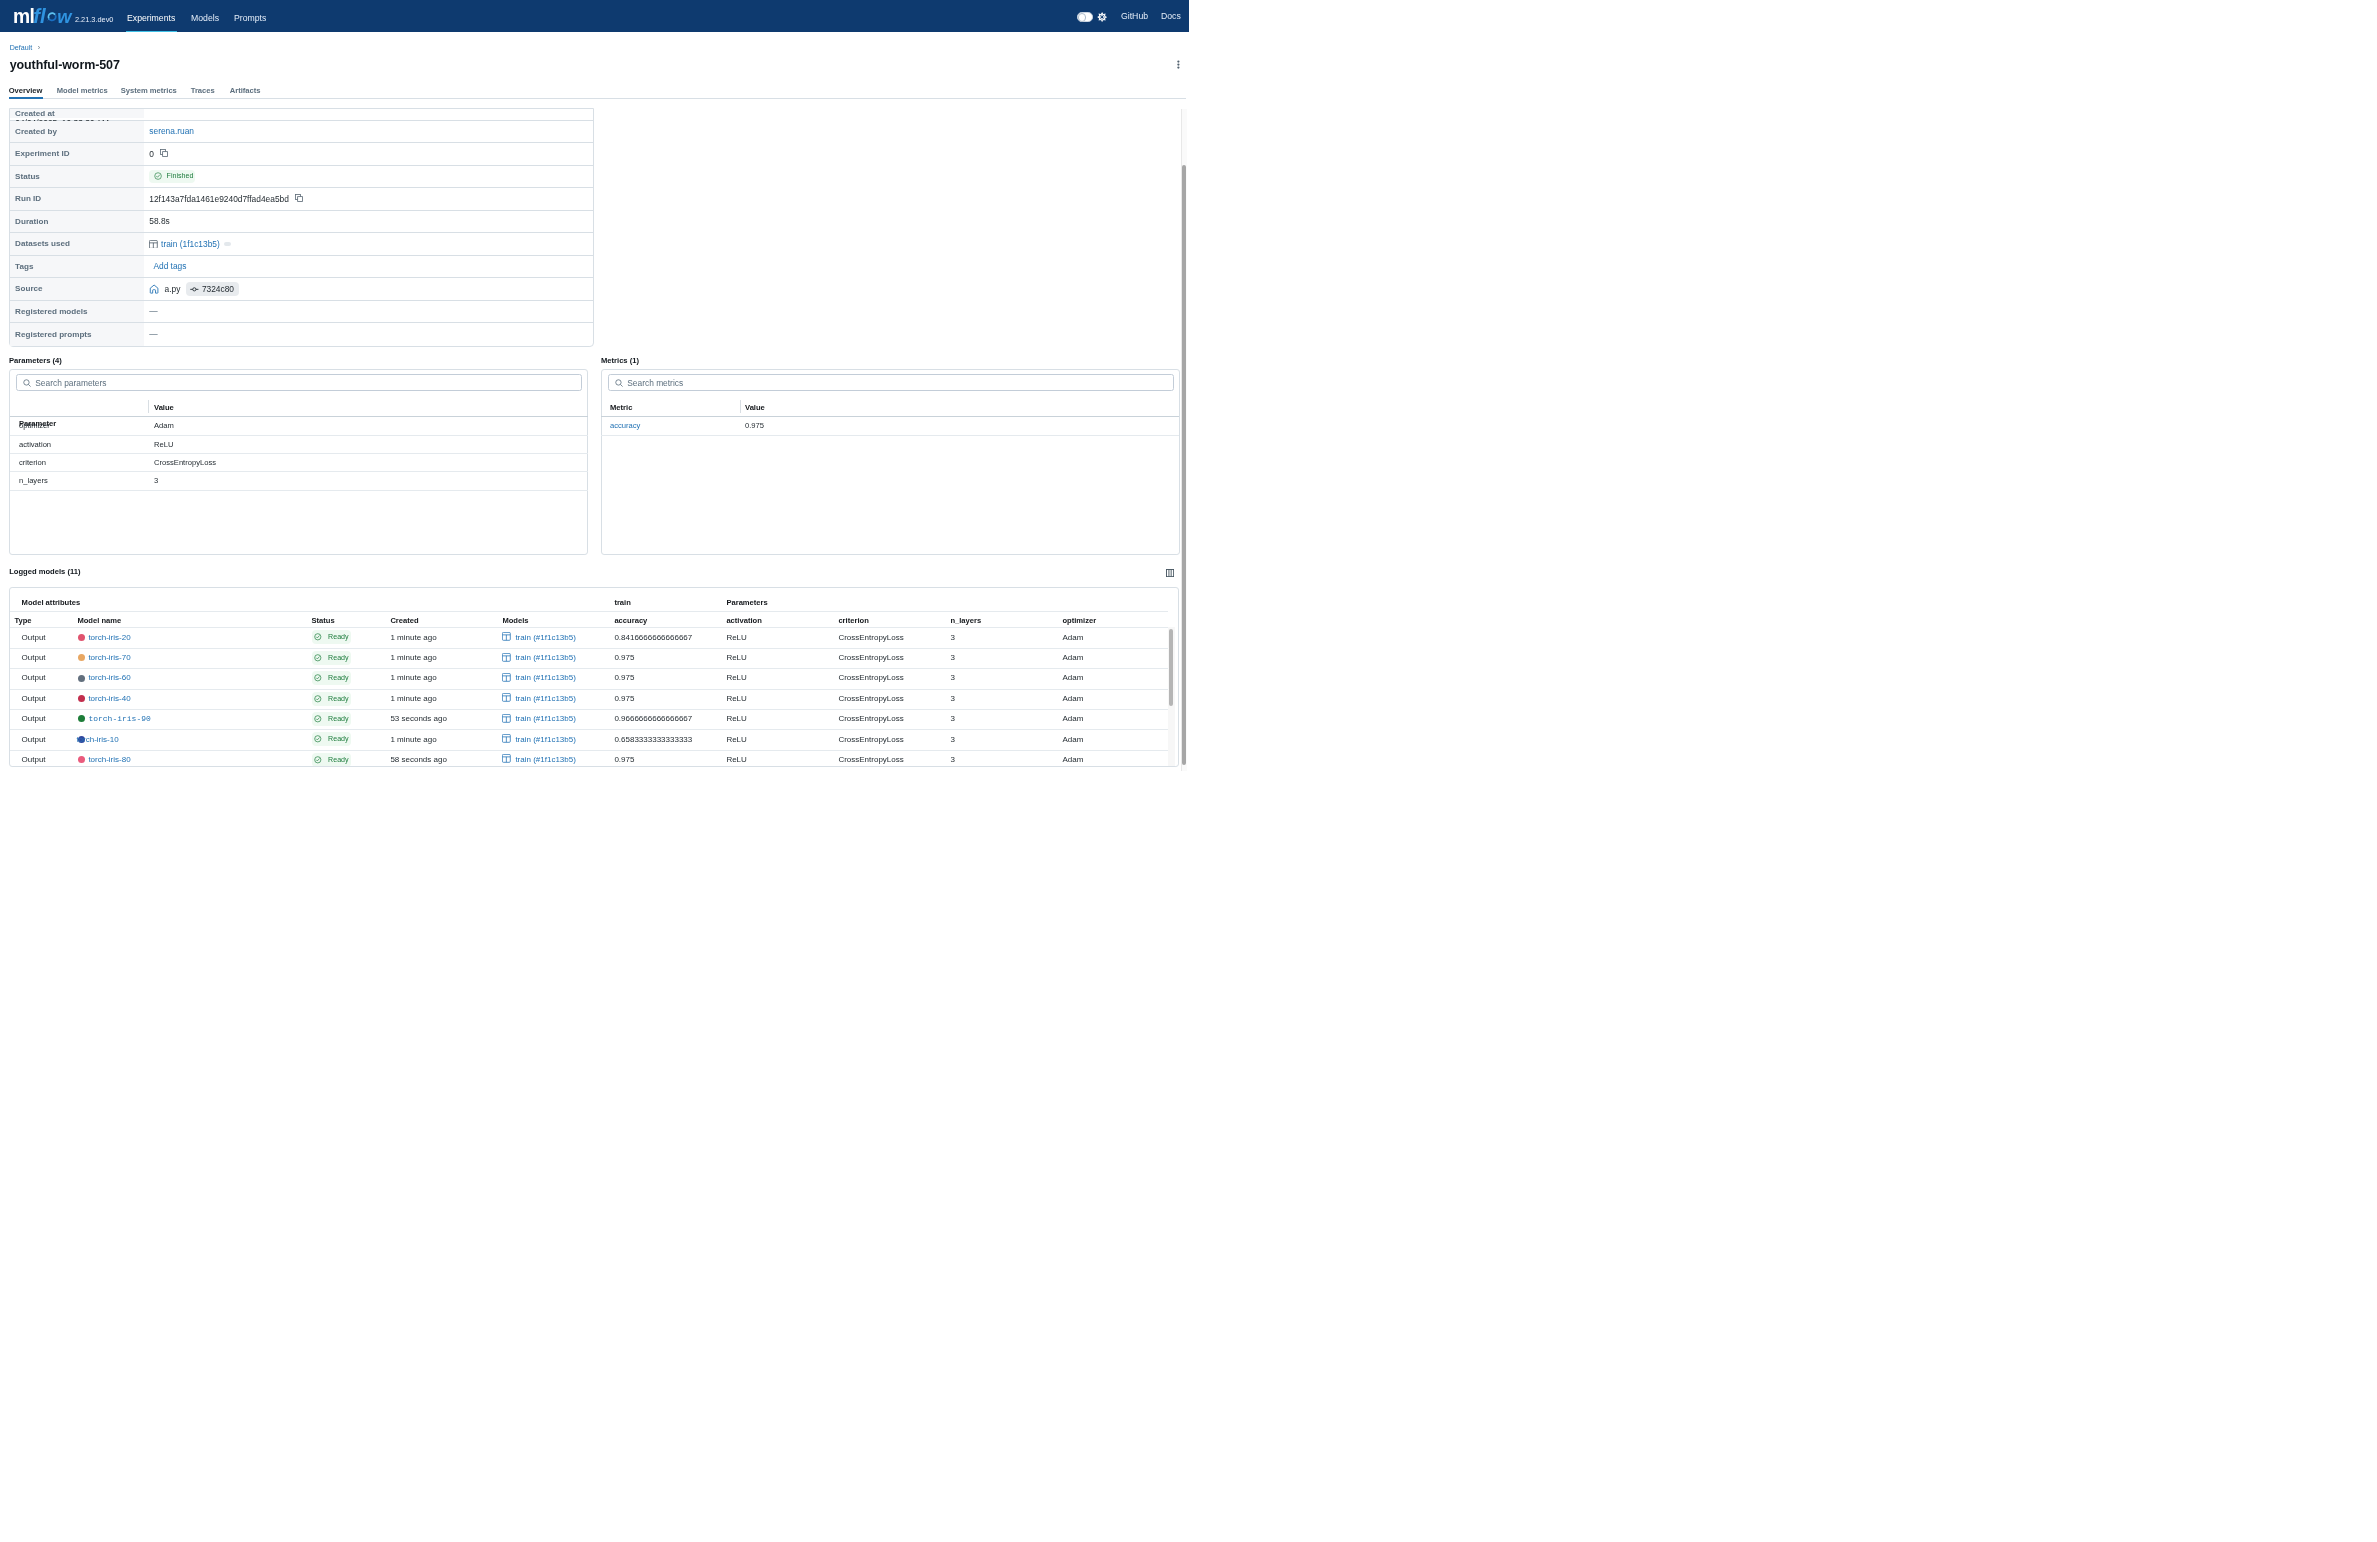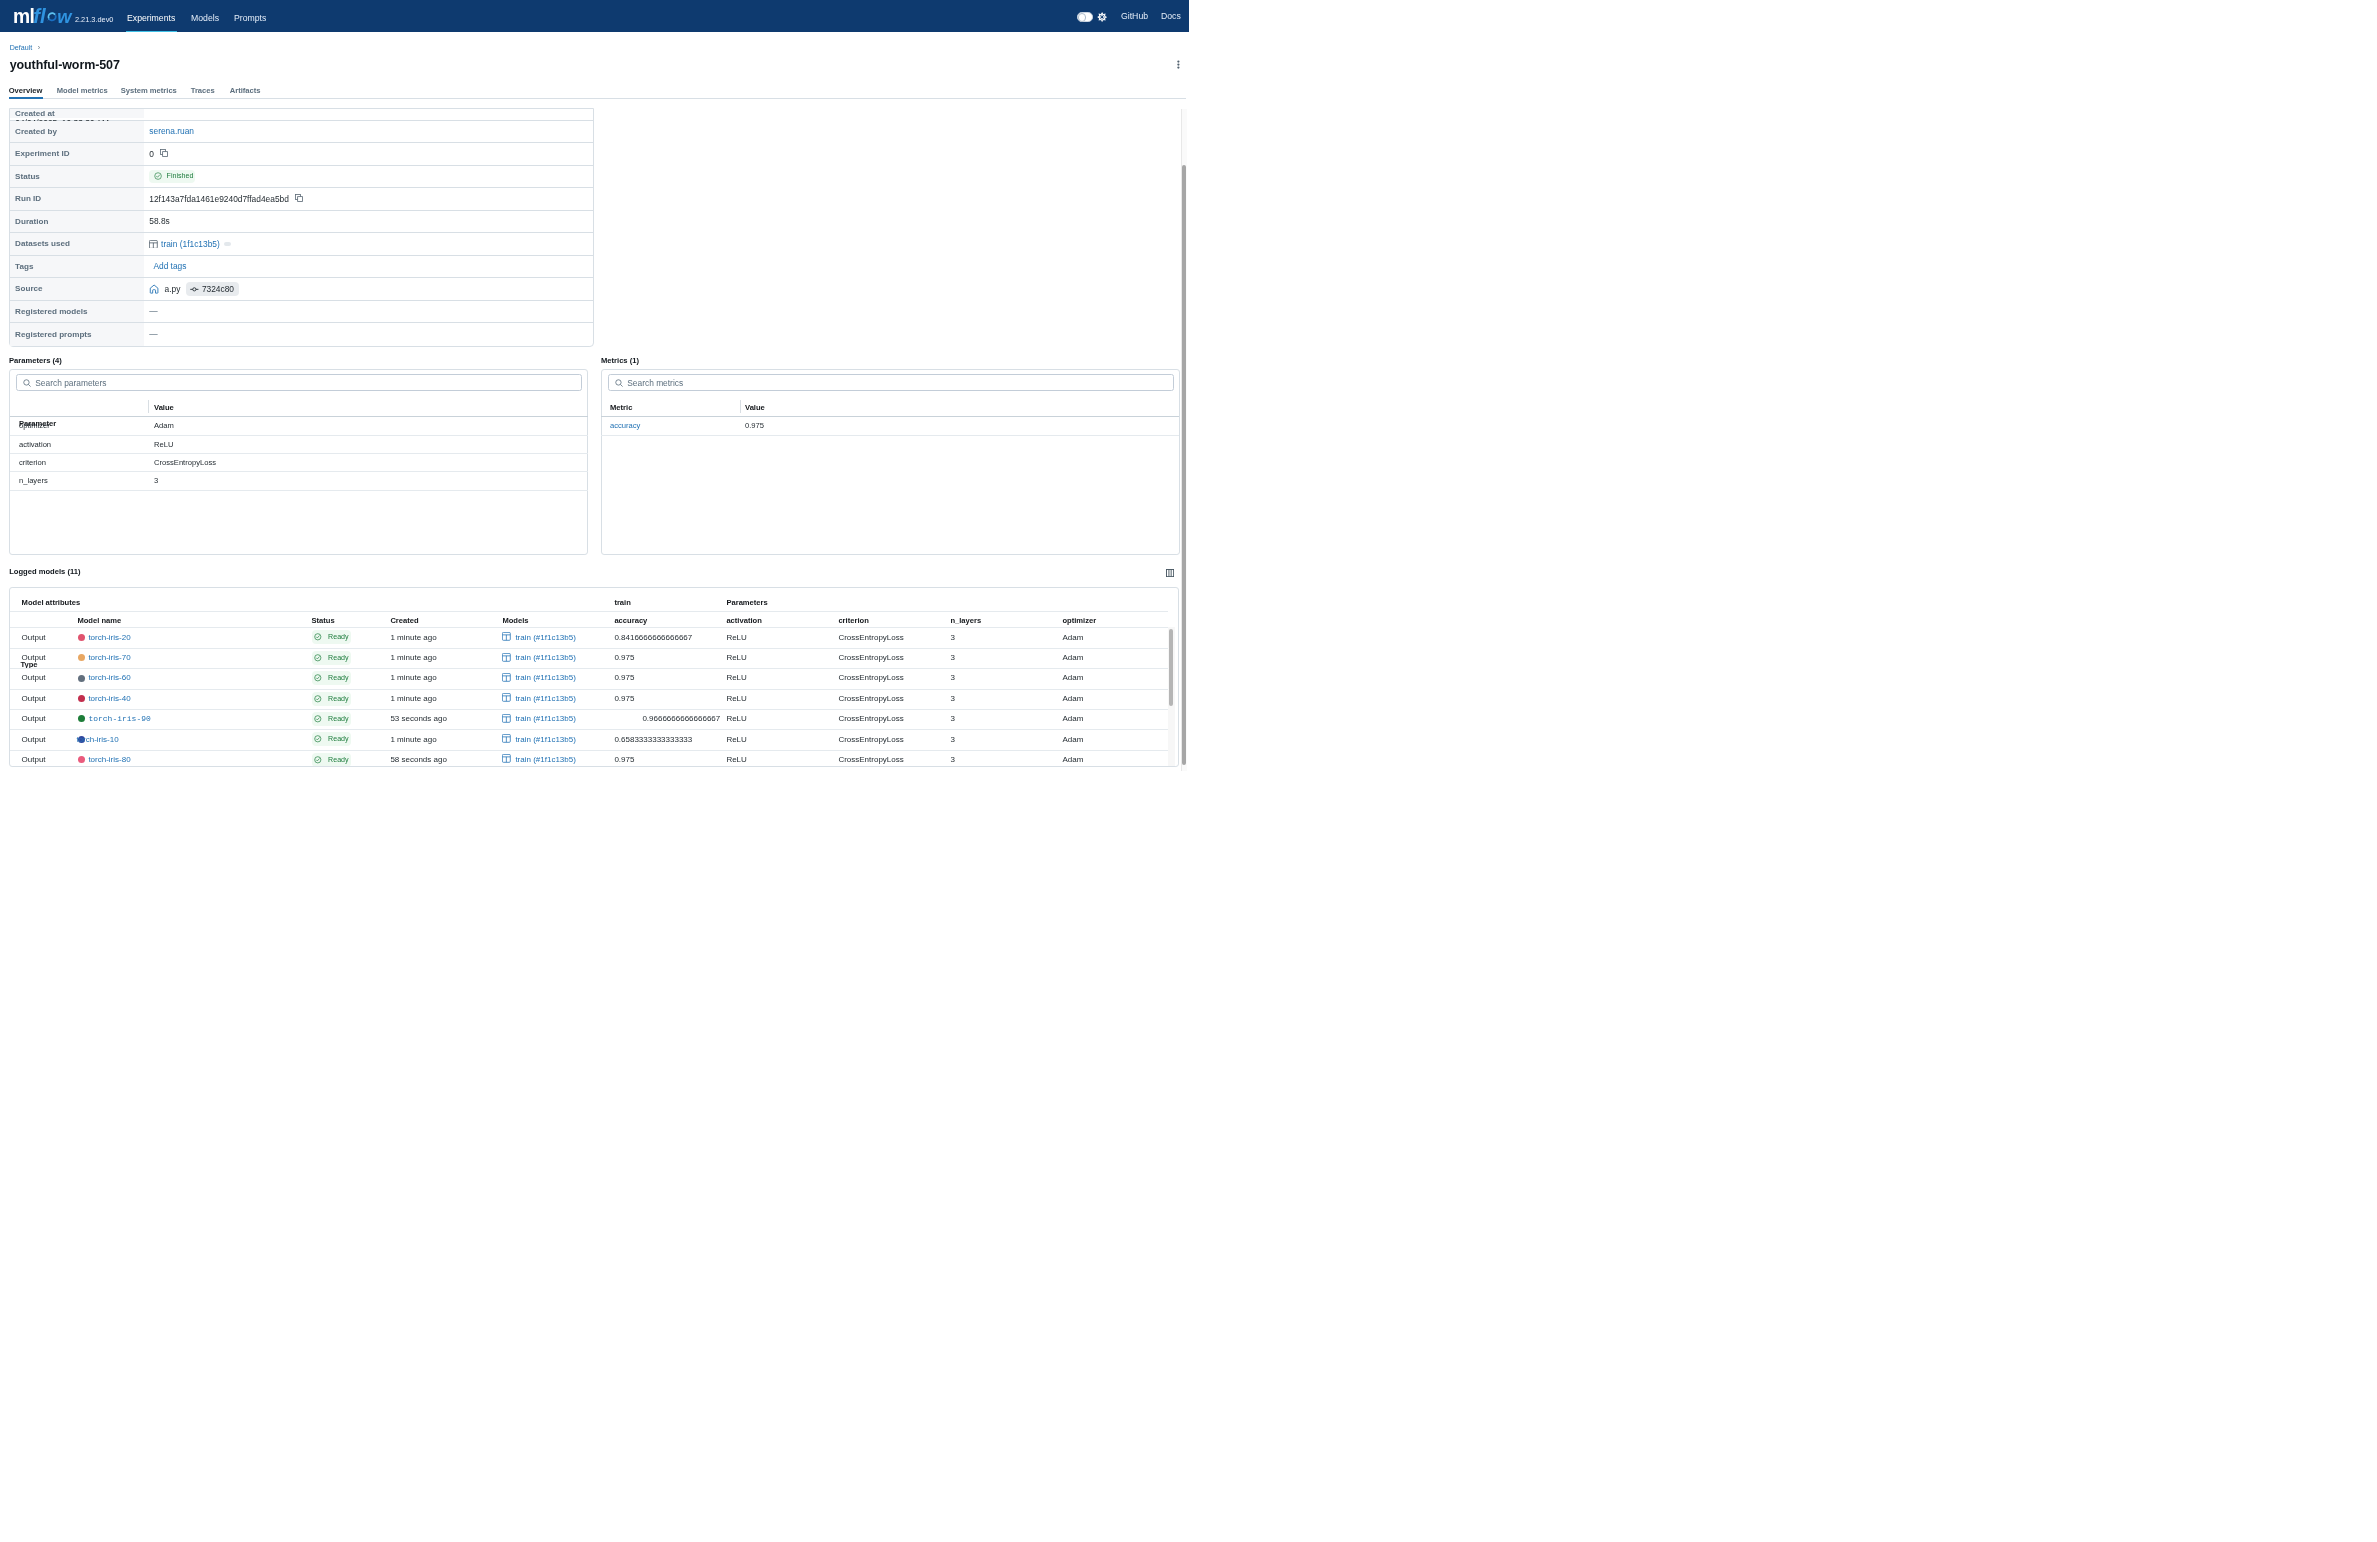--- a/index.html
+++ b/index.html
@@ -246,21 +246,21 @@
 <svg style="position:absolute; left:1166px; top:569px;" width="8.1" height="8.1" viewBox="0 0 16 16">
     <rect x="0.9" y="0.9" width="14.2" height="14.2" fill="none" stroke="#44535f" stroke-width="1.8"></rect>
     <line x1="5.8" y1="1" x2="5.8" y2="15" stroke="#44535f" stroke-width="1.8"></line>
     <line x1="10.2" y1="1" x2="10.2" y2="15" stroke="#44535f" stroke-width="1.8"></line>
   </svg>
 <div class="lm-card" id="lmcard">
     <div class="lmh1" style="left:11.2px; top:10px;">Model attributes</div>
 <div class="lmh1" style="left:604px; top:10px;">train</div>
 <div class="lmh1" style="left:716px; top:10px;">Parameters</div>
 <div class="lmline" style="top:22.6px;"></div>
-<div class="lmh1" style="left:10px; top:28px;margin-top:44px;">Type</div>
+<div class="lmh1" style="left:4px; top:28px;">Type</div>
 <div class="lmh1" style="left:67px; top:28px;">Model name</div>
 <div class="lmh1" style="left:301px; top:28px;">Status</div>
 <div class="lmh1" style="left:380px; top:28px;">Created</div>
 <div class="lmh1" style="left:492px; top:28px;">Models</div>
 <div class="lmh1" style="left:604px; top:28px;">accuracy</div>
 <div class="lmh1" style="left:716px; top:28px;">activation</div>
 <div class="lmh1" style="left:828px; top:28px;">criterion</div>
 <div class="lmh1" style="left:940px; top:28px;">n_layers</div>
 <div class="lmh1" style="left:1052px; top:28px;">optimizer</div>
 <div class="lmline" style="top:39px;"></div>
@@ -366,21 +366,21 @@
       </svg>
       <span>Ready</span>
     </div>
 <div class="lmcell" style="left:380px; top:126px;">53 seconds ago</div>
 <div class="lmcell" style="left:492px; top:126px;"><svg width="8.7" height="8.7" viewBox="0 0 17 17" fill="none" stroke="#2272b4" stroke-width="1.5">
         <rect x="0.75" y="0.75" width="15.5" height="15.5" rx="2"></rect>
         <line x1="1" y1="5.6" x2="16" y2="5.6"></line>
         <line x1="8.5" y1="5.6" x2="8.5" y2="16"></line>
       </svg></div>
 <div class="lmcell" style="left:505px; top:126px;"><a>train (#1f1c13b5)</a></div>
-<div class="lmcell" style="left:632px; top:126px;text-align:center;">0.9666666666666667</div>
+<div class="lmcell" style="left:604px; top:126px;text-align:center;">0.9666666666666667</div>
 <div class="lmcell" style="left:716px; top:126px;">ReLU</div>
 <div class="lmcell" style="left:828px; top:126px;">CrossEntropyLoss</div>
 <div class="lmcell" style="left:940px; top:126px;">3</div>
 <div class="lmcell" style="left:1052px; top:126px;">Adam</div>
 <div class="lmline" style="top:141px;"></div>
 <div class="lmcell" style="left:11.2px; top:147px;">Output</div>
 <div class="dot" style="left:68px; top:148px; background:#31479e;"></div>
 <div class="lmcell" style="left:66px; top:147px;"><a>torch-iris-10</a></div>
 <div class="rpill" style="left:302px; top:144px;">
       <svg width="7.6" height="7.6" viewBox="0 0 20 20" fill="none" stroke="#1e7d3d" stroke-width="1.8">

